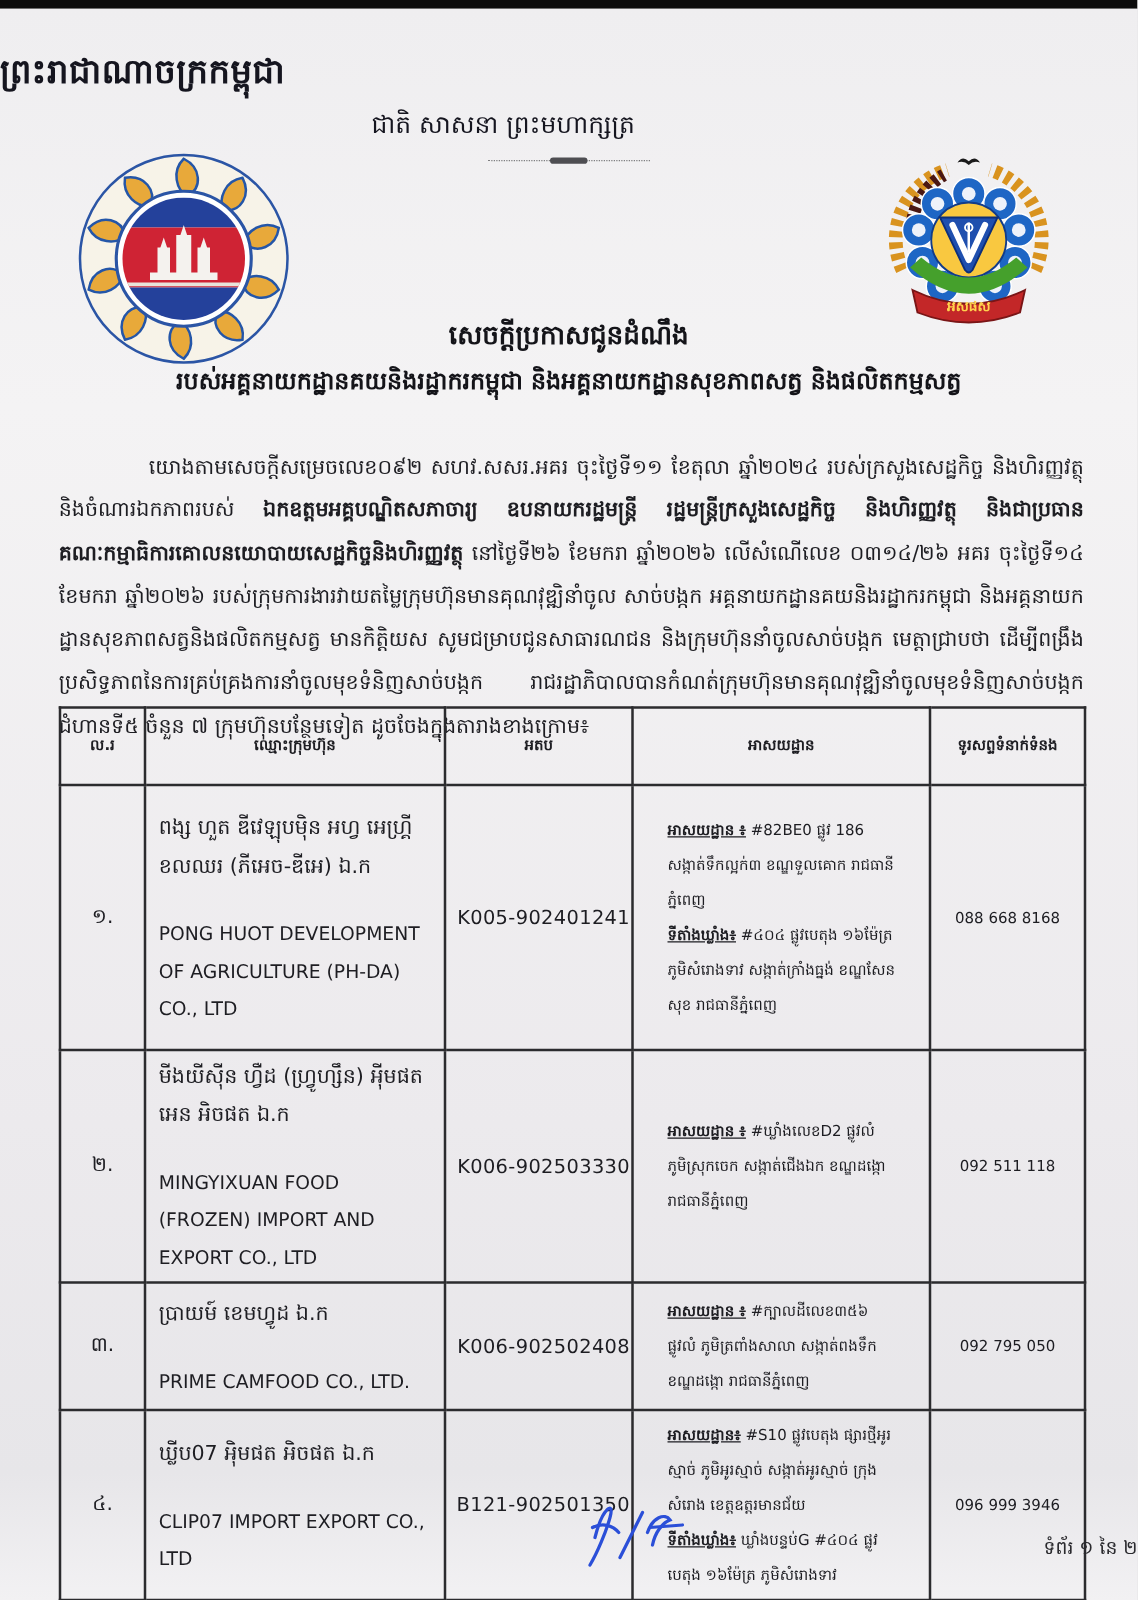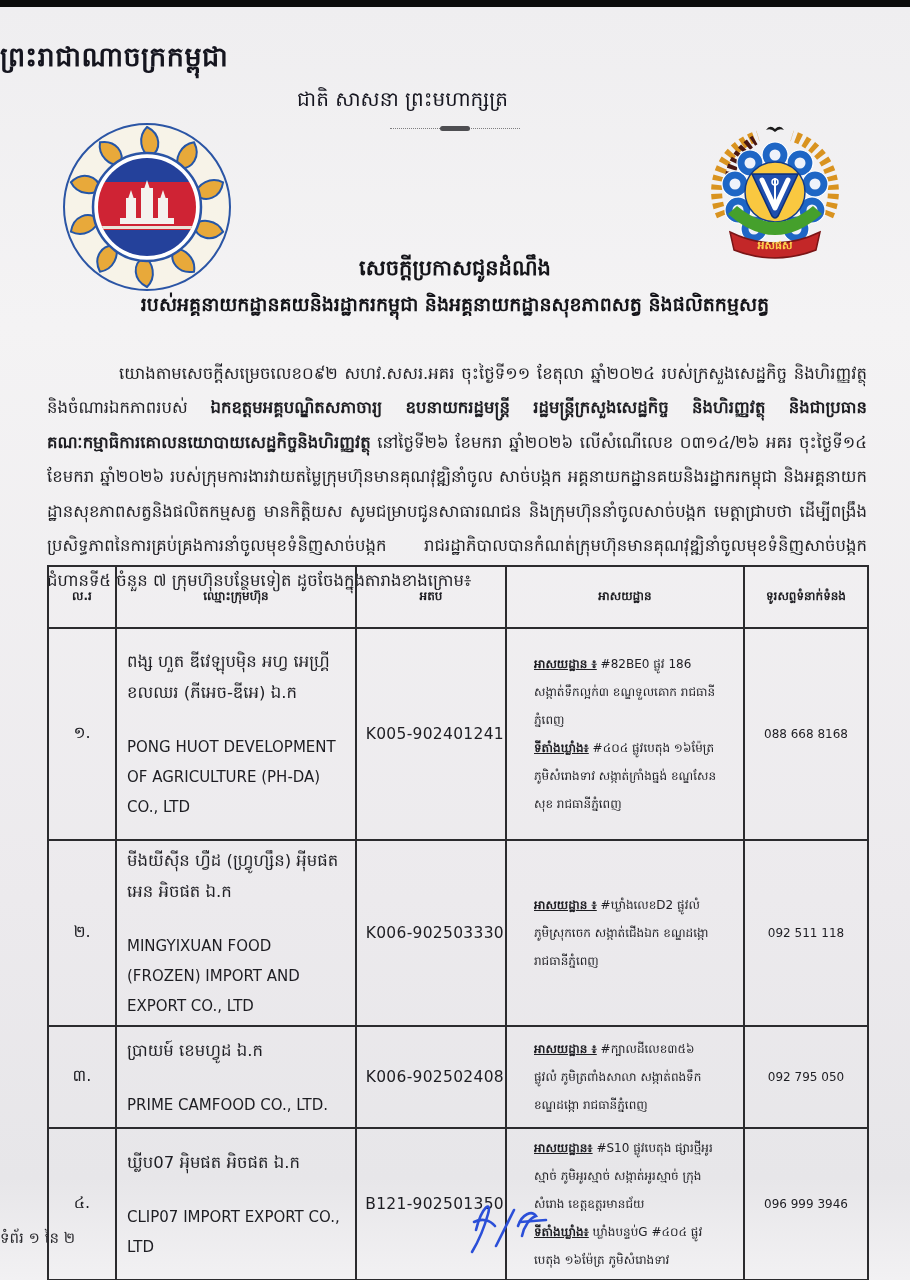--- a/index.html
+++ b/index.html
@@ -40,21 +40,21 @@
   tbody tr:nth-child(4)>td{height:140px;}
   .c-no{text-align:center;font-size:16px;}
   .c-name{padding:4px 10px;}
   .nm-km{font-size:16.5px;line-height:31px;}
   .nm-en{font-size:15px;line-height:30px;margin-top:24px;}
   .c-tin{text-align:right;font-size:15.5px;letter-spacing:.3px;}
   .c-addr{padding:5px 27px;font-size:12px;line-height:28px;}
   .addr-part{margin:0;}
   .u{font-weight:bold;text-decoration:underline;}
   .c-phone{text-align:center;font-size:12px;}
-  .footer{position:absolute;top:1228px;left:0;width:910px;text-align:left;font-size:15px;color:#2a2a2e;}
+  .footer{position:absolute;top:1228px;left:0;width:910px;text-align:right;font-size:15px;color:#2a2a2e;}
   .sig{position:absolute;left:462px;top:1196px;width:90px;height:64px;}
 </style>
 </head>
 <body>
 
 <div class="top-bar"></div>
 <div class="sheet"></div>
 
 <div class="kingdom">ព្រះរាជាណាចក្រកម្ពុជា</div>
 <div class="motto">ជាតិ សាសនា ព្រះមហាក្សត្រ</div>

